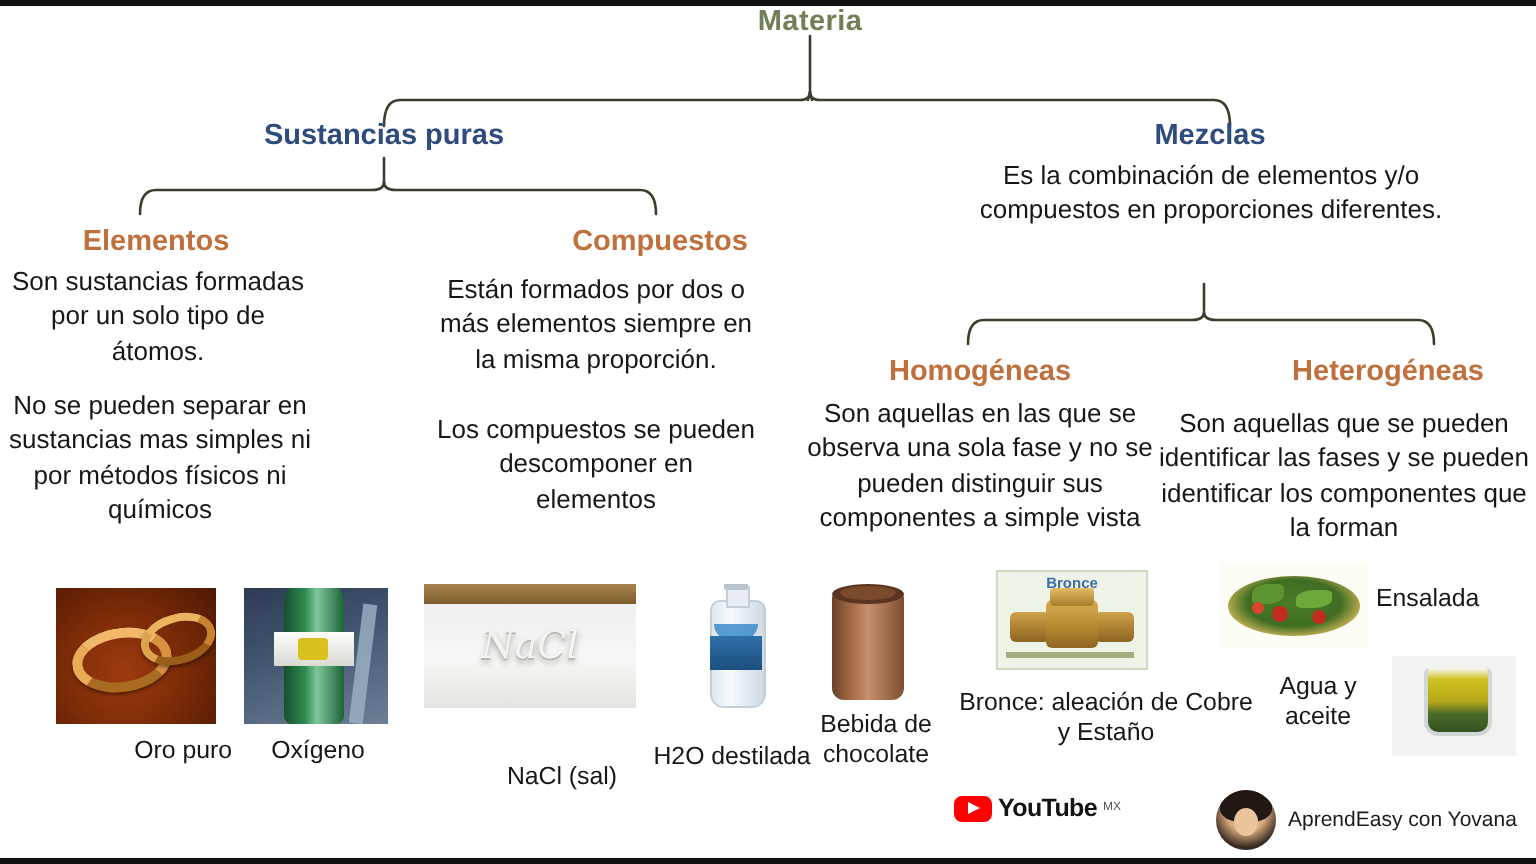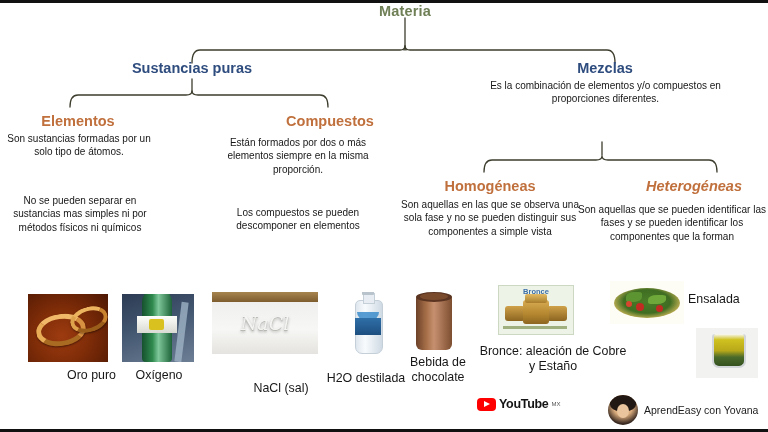--- a/index.html
+++ b/index.html
@@ -21,21 +21,21 @@
   .t-root{
     color:#6f7f56;font-weight:bold;font-size:14.5px;letter-spacing:.2px;
   }
   .t-blue{
     color:#2e4c7e;font-weight:bold;font-size:14.5px;
   }
   .t-orange{
     color:#c0703c;font-weight:bold;font-size:14.5px;
   }
   .t-body{
-    color:#171717;font-size:10px;line-height:1.33;
+    color:#171717;font-size:13px;line-height:1.33;
   }
   .t-cap{
     color:#171717;font-size:12.4px;line-height:1.22;
   }
 
   
   svg.lines{position:absolute;left:0;top:0;width:768px;height:432px;pointer-events:none;}
 
   
   .pic{position:absolute;overflow:hidden;background:#e8e8e8;}
@@ -162,21 +162,21 @@
 
   <div class="abs ctr t-body" style="left:2px;top:194px;width:156px;">No se pueden separar en sustancias mas simples ni por métodos físicos ni químicos</div>
   <div class="abs ctr t-body" style="left:218px;top:136px;width:160px;">Están formados por dos o más elementos siempre en la misma proporción.</div>
   <div class="abs ctr t-body" style="left:218px;top:206px;width:160px;">Los compuestos se pueden descomponer en elementos</div>
 
   <div class="abs ctr t-orange" style="left:415px;top:178px;width:150px;">
     <span>Homogéneas</span>
   </div>
   <div class="abs ctr t-body" style="left:401px;top:198px;width:178px;">Son aquellas en las que se observa una sola fase y no se pueden distinguir sus componentes a simple vista</div>
 
-  <div class="abs ctr t-orange" style="left:620px;top:178px;width:148px;font-style:italic;">
+  <div class="abs ctr t-orange" style="left:620px;top:178px;width:148px;">
     <span>Heterogéneas</span>
   </div>
   <div class="abs ctr t-body" style="left:578px;top:203px;width:188px;">Son aquellas que se pueden identificar las fases y se pueden identificar los componentes que la forman</div>
 
   <div class="pic pic-oro" style="left:28px;top:294px;width:80px;height:68px;">
     <div class="ring ring1"></div>
     <div class="ring ring2"></div>
   </div>
   <div class="abs ctr t-cap" style="left:20px;top:368px;width:96px;text-align:right;">Oro puro</div>
 
@@ -226,20 +226,21 @@
     <div class="leaf" style="left:38px;top:14px;width:18px;height:9px;background:#6ea83a;"></div>
     <div class="tomato" style="left:26px;top:22px;width:8px;height:8px;"></div>
     <div class="tomato" style="left:46px;top:24px;width:7px;height:7px;"></div>
     <div class="tomato" style="left:16px;top:20px;width:6px;height:6px;background:#d7452e;"></div>
   </div>
   <div class="abs t-cap" style="left:688px;top:292px;width:78px;">Ensalada</div>
 
   <div class="pic pic-aceite" style="left:696px;top:328px;width:62px;height:50px;">
     <div class="glass"></div>
   </div>
+  <div class="abs ctr t-cap" style="left:622px;top:336px;width:74px;">Agua y aceite</div>
 
   <div class="yt" style="left:477px;top:397px;">
     <span class="yt-badge">
         <span></span>
       </span>
     <span class="yt-word">YouTube</span>
     <span class="yt-sup">MX</span>
   </div>
 
   <div class="brandbox" style="left:608px;top:395px;">

